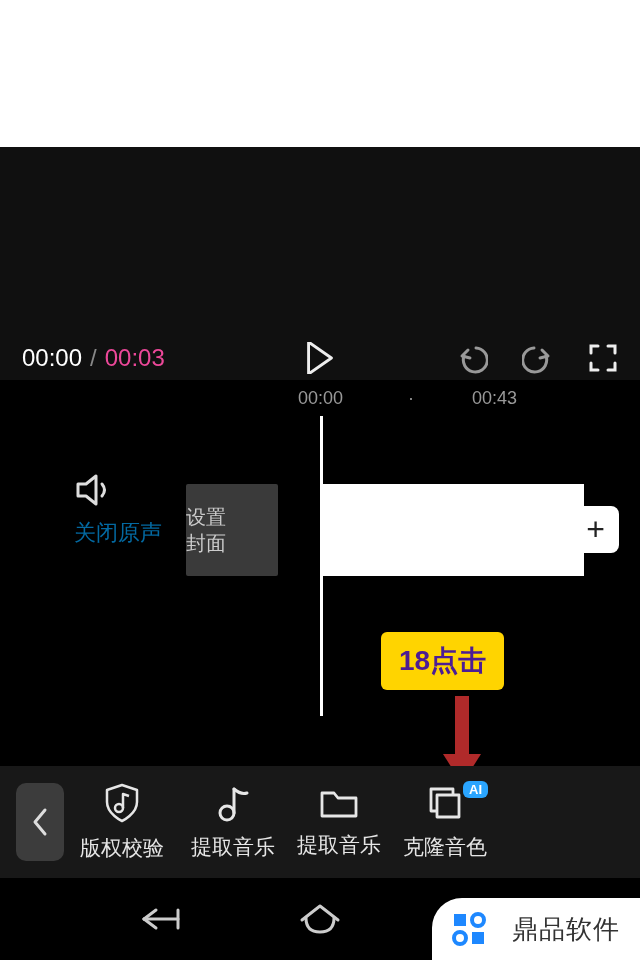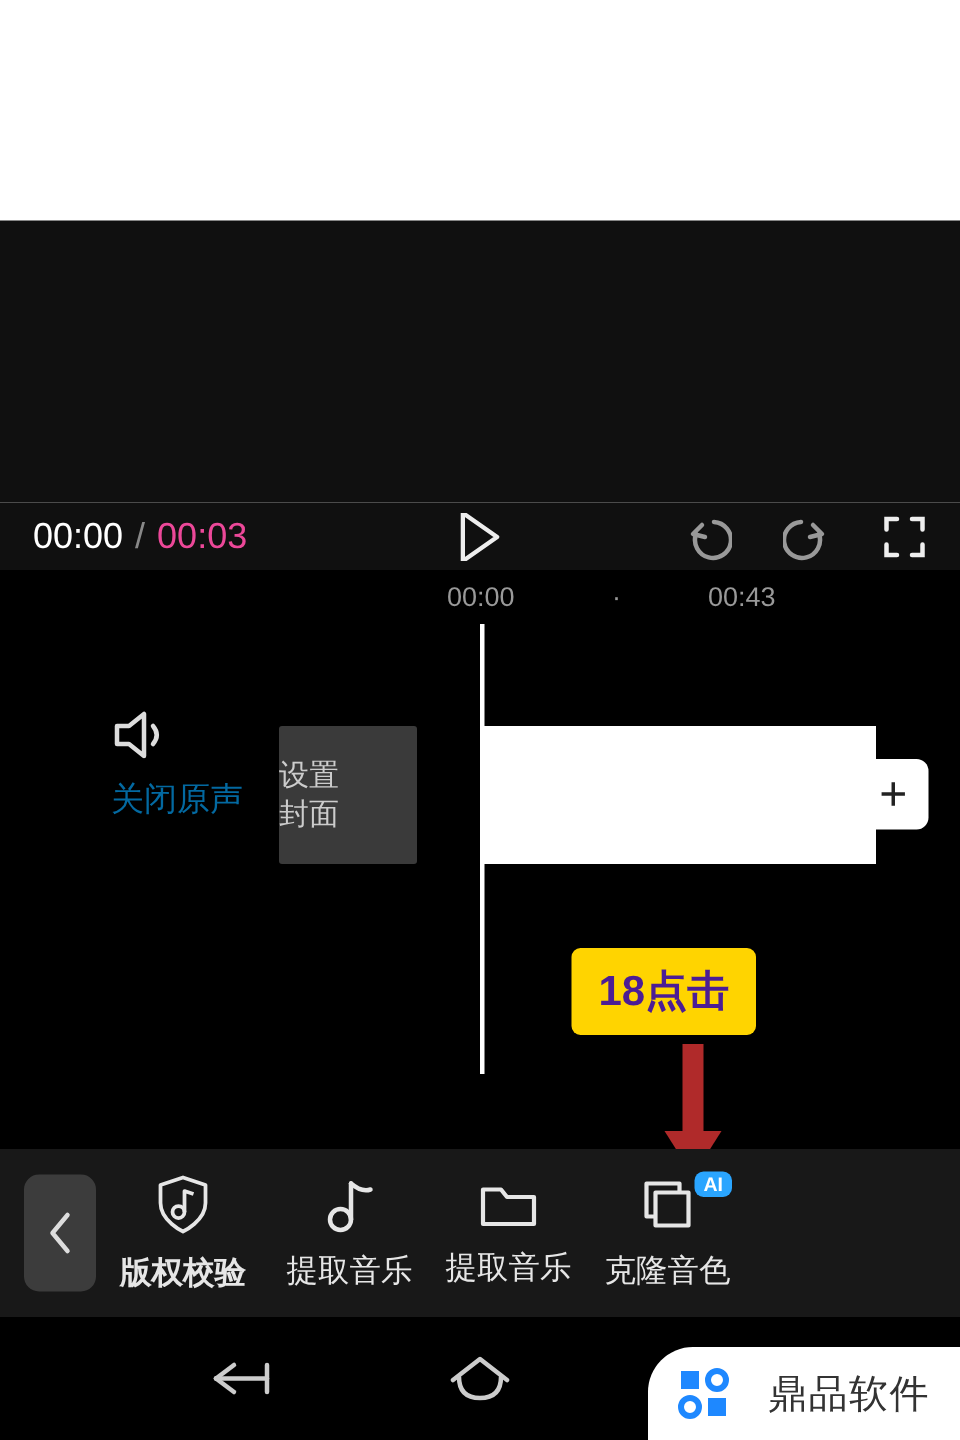--- a/index.html
+++ b/index.html
@@ -23,21 +23,21 @@
   .mute-block .lbl { font-size: 22px; margin-top: 10px; }
   .cover-btn { position: absolute; left: 186px; top: 68px; width: 92px; height: 92px; background: #3a3a3a; color: #ccc; font-size: 20px; display: flex; align-items: center; text-align: center; line-height: 1.3; border-radius: 2px; }
   .clip { position: absolute; left: 322px; top: 68px; width: 262px; height: 92px; background: #fff; }
   .add-btn { position: absolute; left: 572px; top: 90px; width: 47px; height: 47px; background: #fff; border-radius: 8px; display: flex; align-items: center; justify-content: center; font-size: 32px; color: #222; z-index: 6; }
   .callout { position: absolute; left: 381px; top: 216px; background: #ffd400; color: #4c1d95; font-size: 28px; font-weight: 600; padding: 10px 18px; border-radius: 6px; }
   .arrow-down { position: absolute; left: 441px; top: 280px; }
   .toolbar { position: absolute; top: 766px; left: 0; width: 640px; height: 112px; background: #181818; display: flex; align-items: center; }
   .back-chip { width: 48px; height: 78px; background: #3c3c3c; border-radius: 10px; margin-left: 16px; display: flex; align-items: center; justify-content: center; }
   .tool { flex: 0 0 106px; display: flex; flex-direction: column; align-items: center; color: #e6e6e6; position: relative; }
   .tool .tlabel { font-size: 21px; margin-top: 10px; white-space: nowrap; }
-  .tool.first { flex: 0 0 116px; font-weight: bold; }
+  .tool.first { flex: 0 0 116px; }
   .ai-badge { position: absolute; top: -2px; right: 10px; background: #2aa5ff; color: #fff; font-size: 13px; font-weight: 700; padding: 1px 6px; border-radius: 6px; }
   .navbar { position: absolute; top: 878px; left: 0; width: 640px; height: 82px; background: #000; display: flex; align-items: center; }
   .nav-back { position: absolute; left: 130px; top: 24px; }
   .nav-home { position: absolute; left: 296px; top: 22px; }
   .watermark { position: absolute; right: 0; bottom: 0; height: 62px; background: #fff; border-top-left-radius: 30px; display: flex; align-items: center; padding: 0 20px 0 18px; gap: 24px; }
   .wm-text { font-size: 26px; color: #333; font-weight: 500; letter-spacing: 1px; }
   svg { display: block; }
 </style>
 </head>
 <body>

